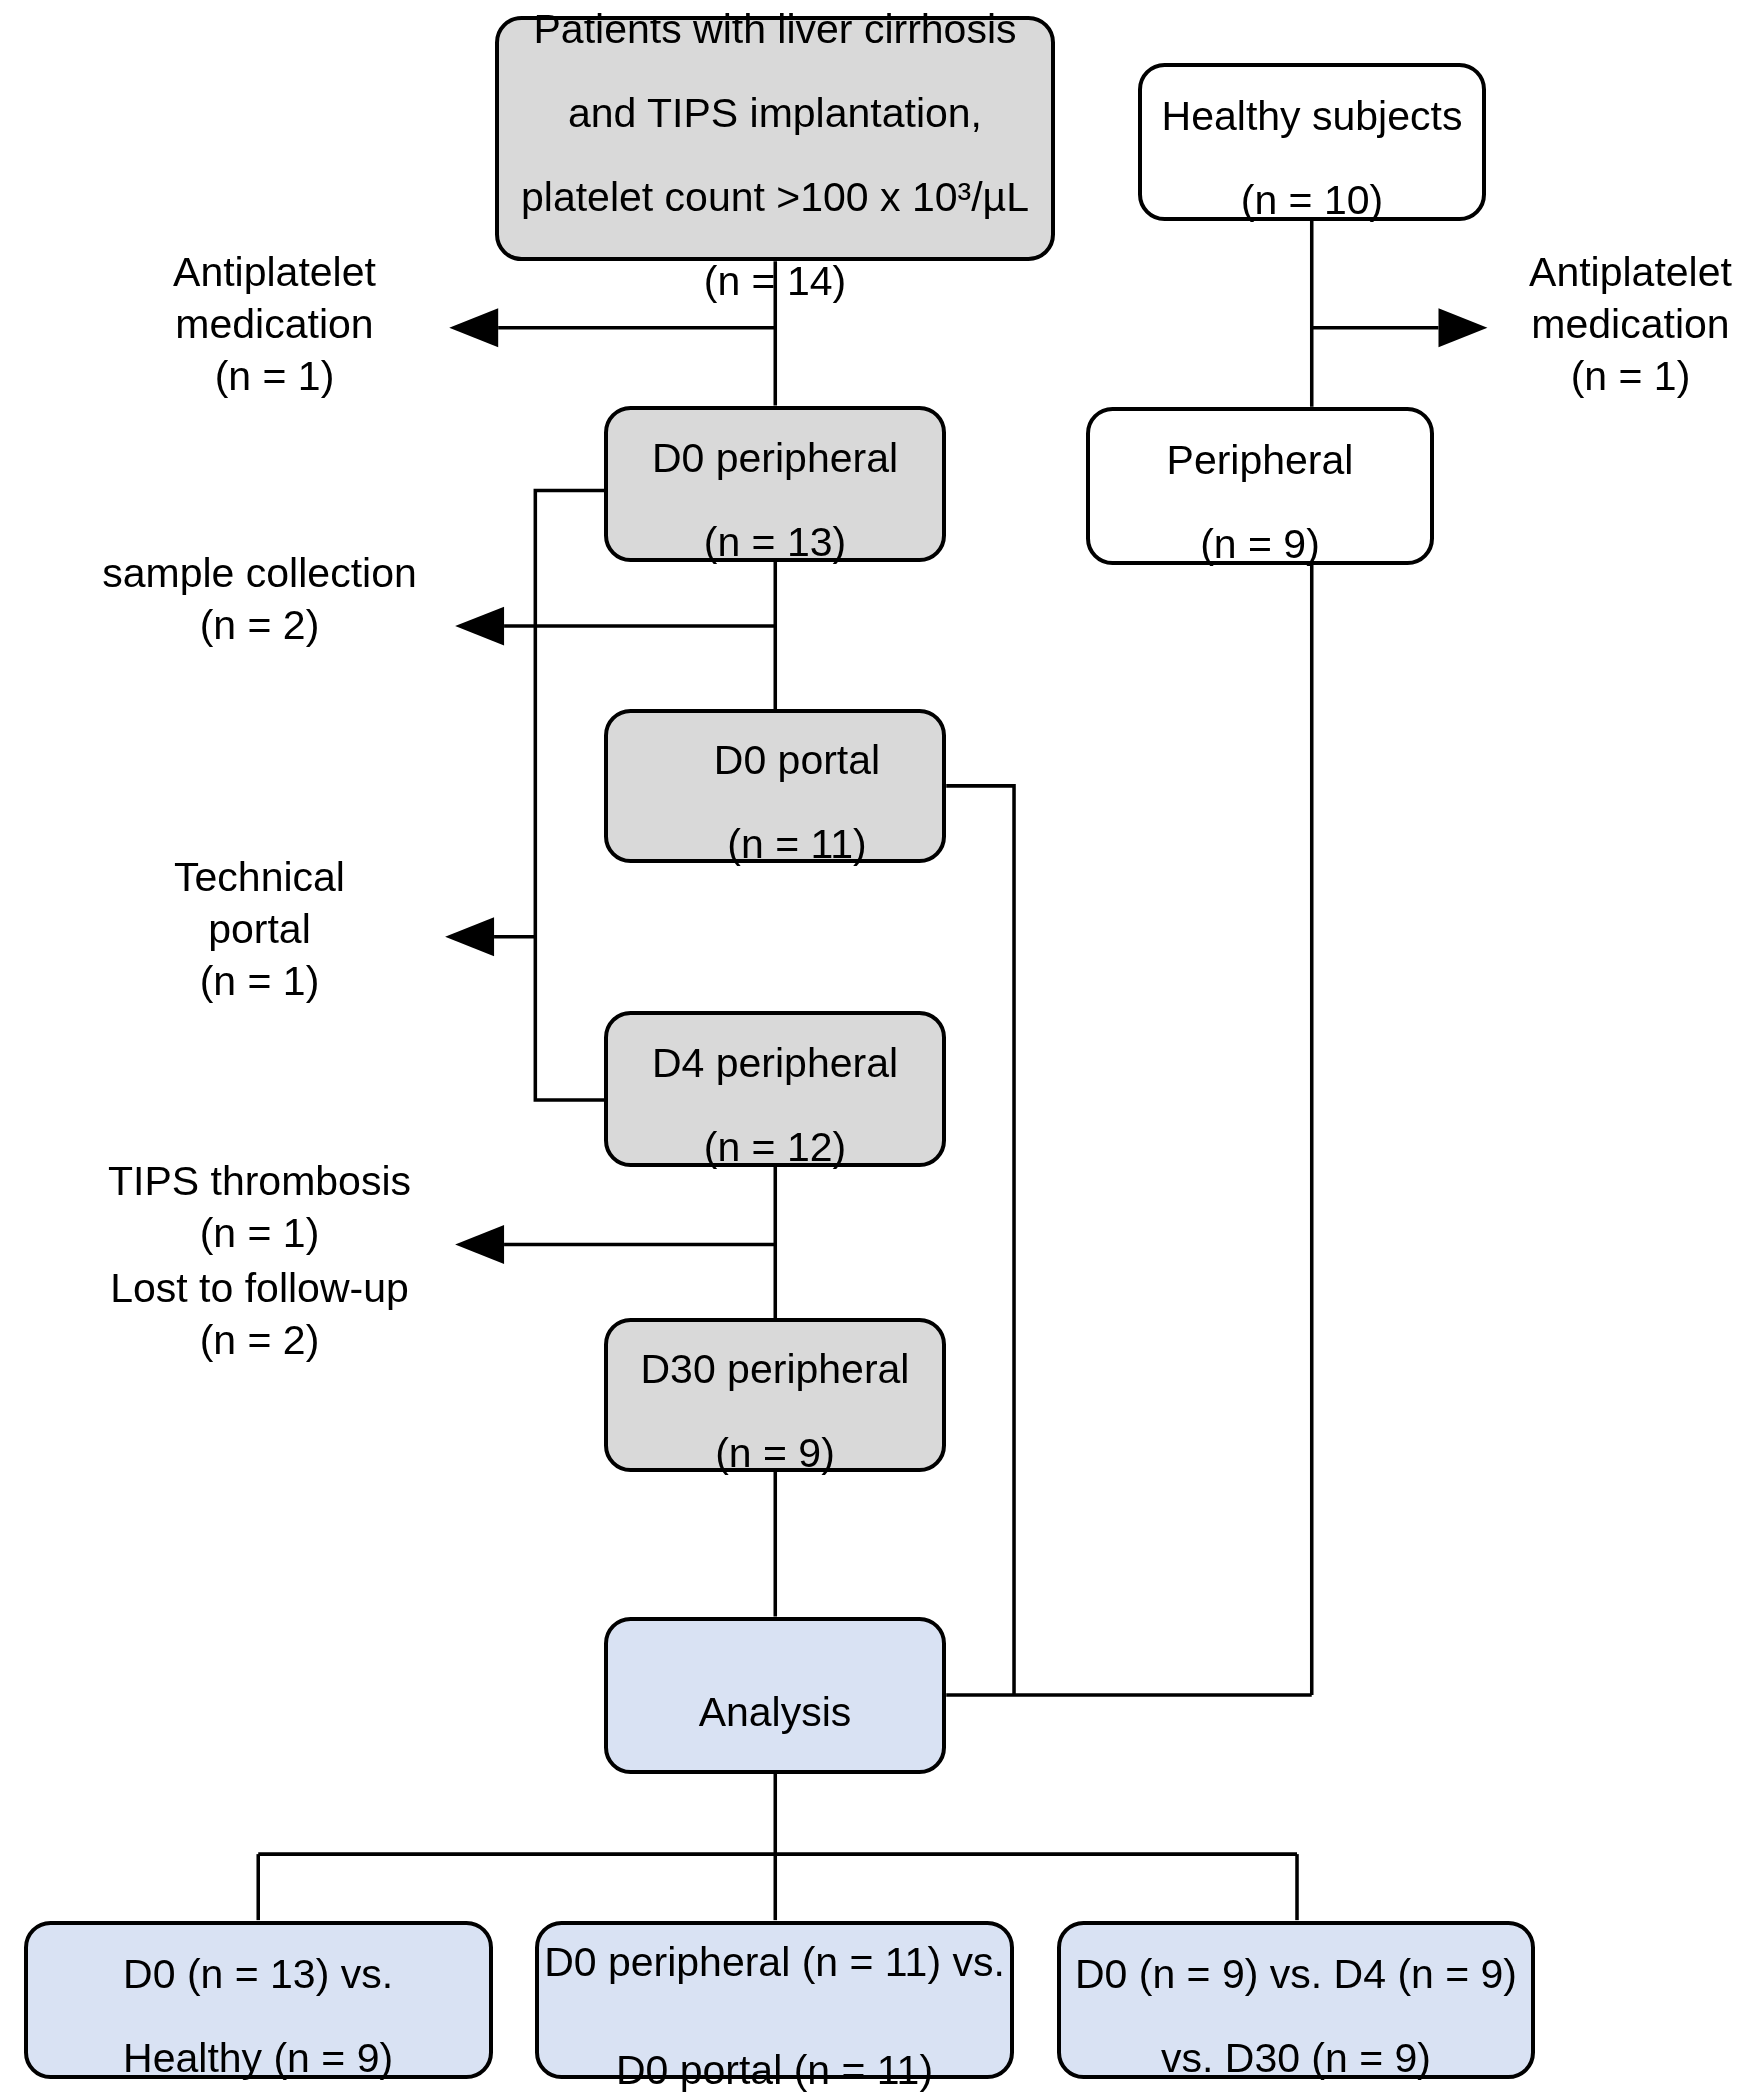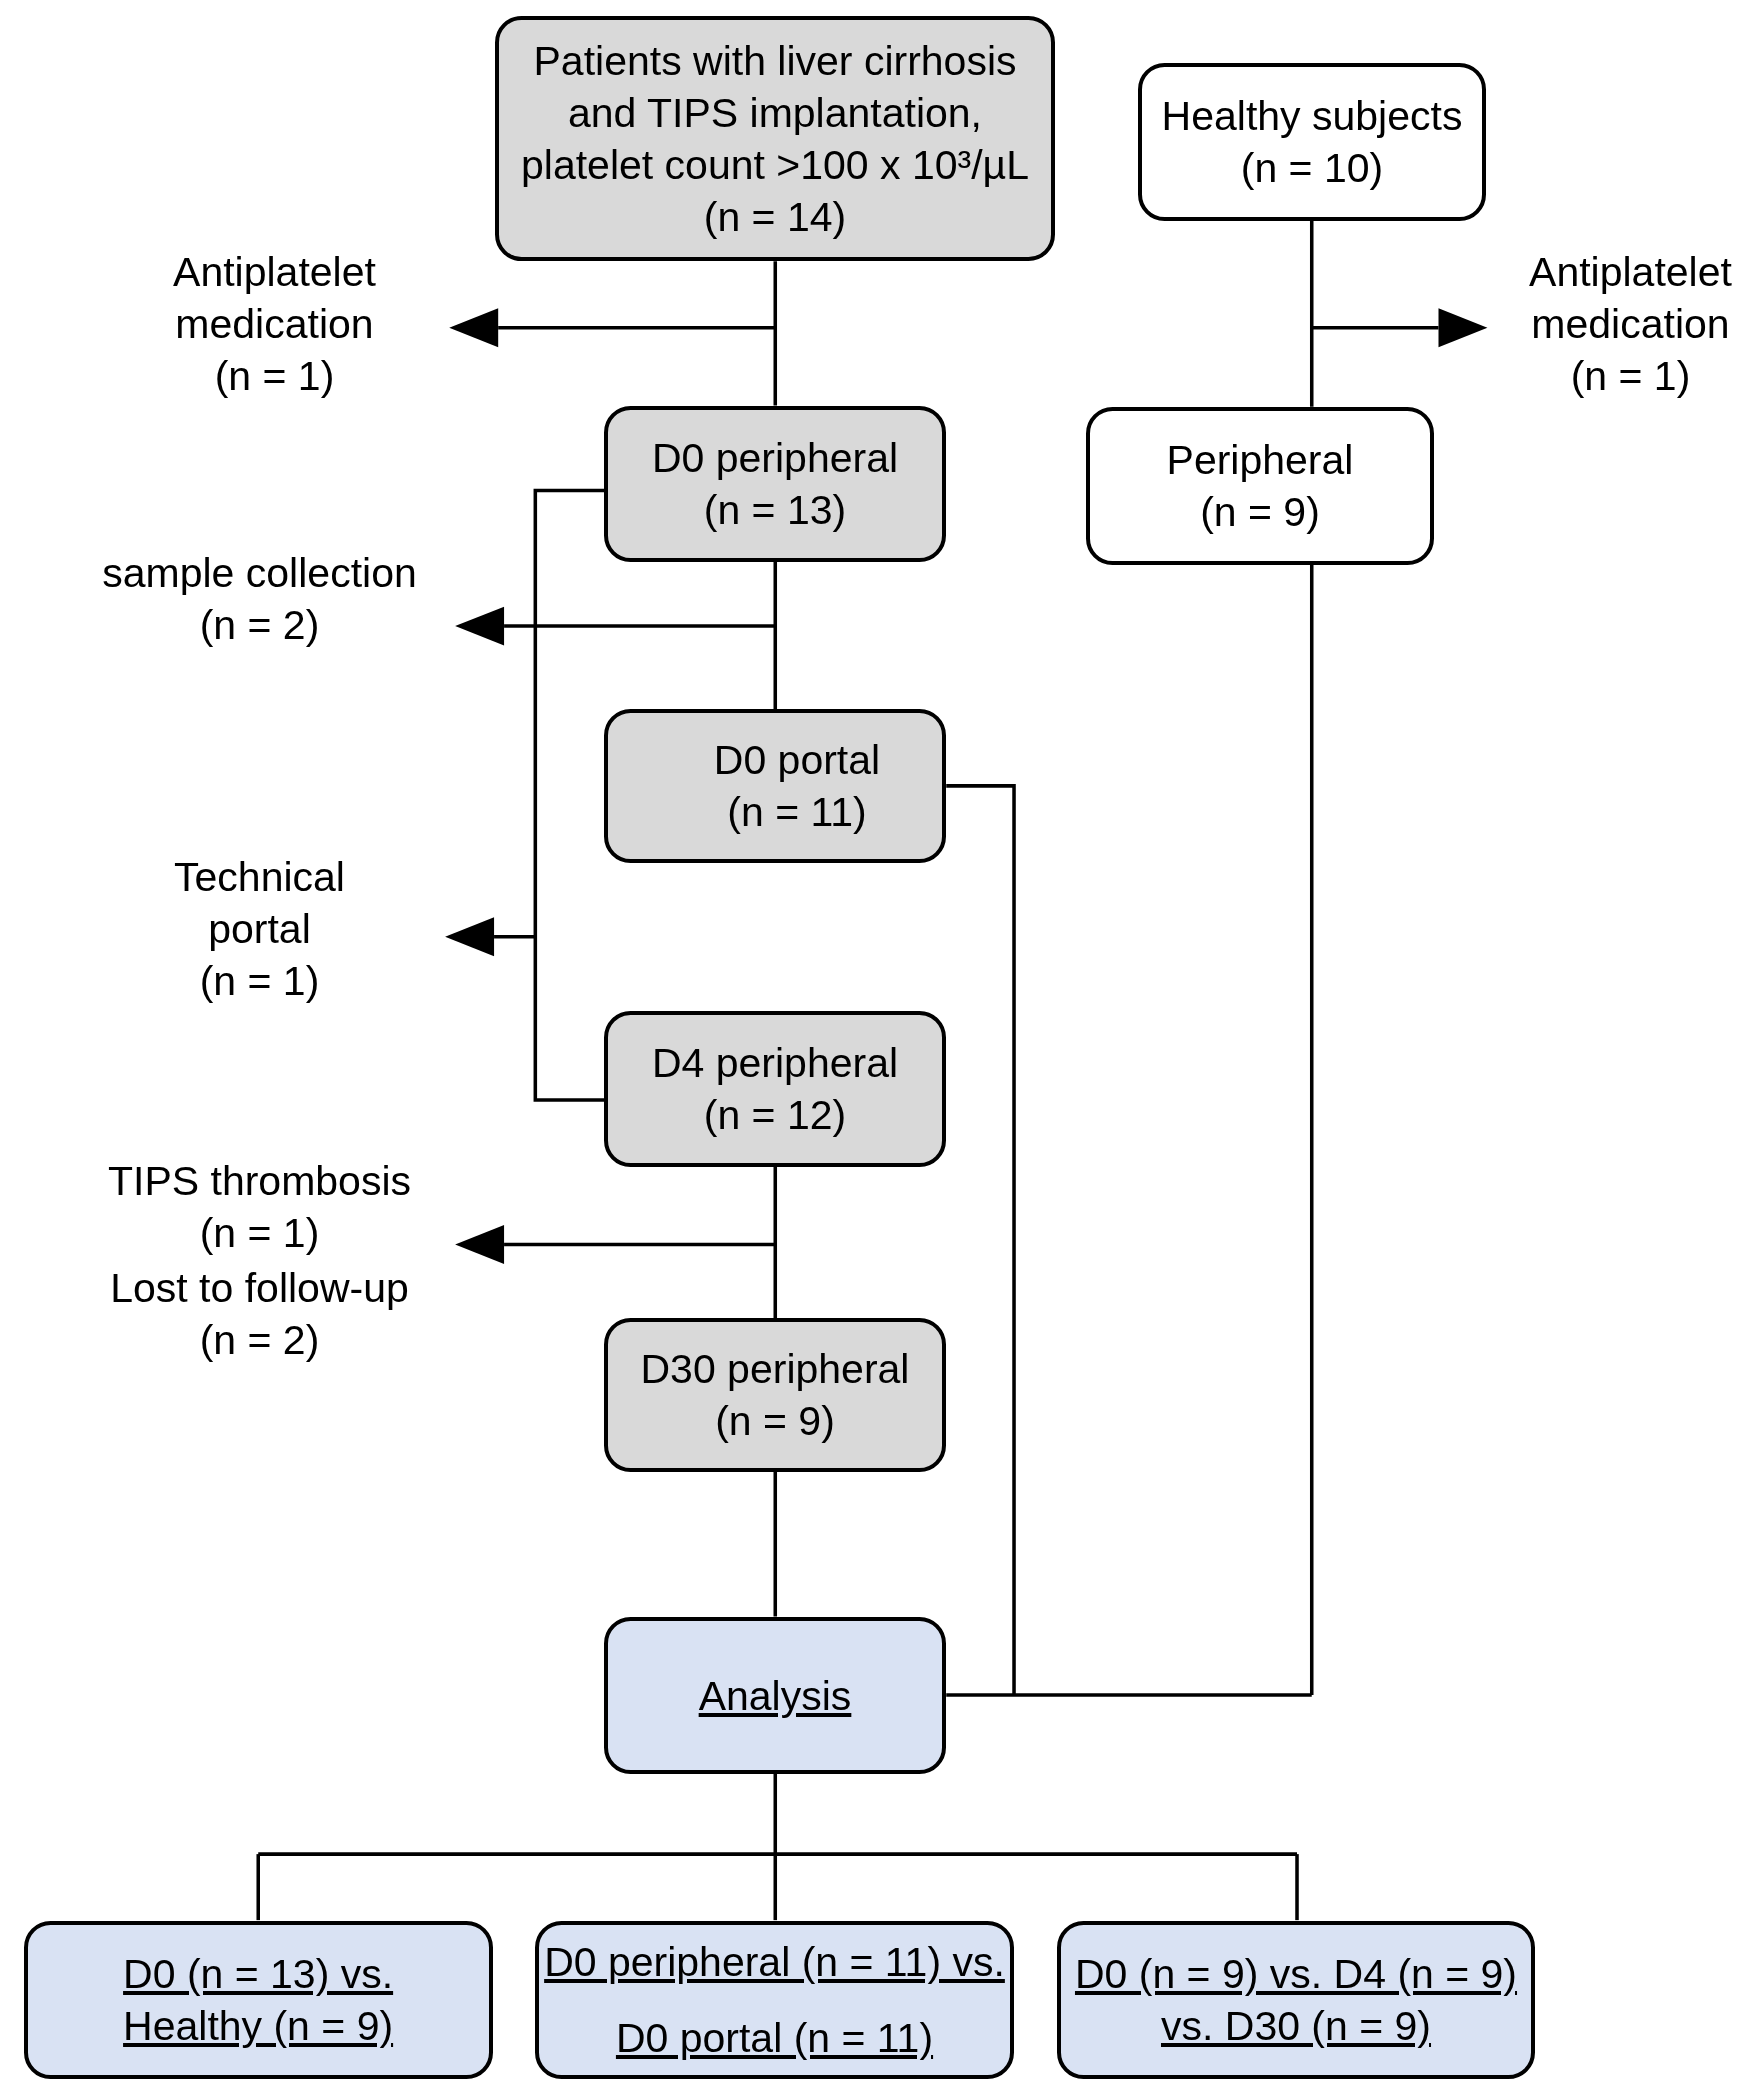--- a/index.html
+++ b/index.html
@@ -26,24 +26,24 @@
     position:absolute;
     box-sizing:border-box;
     border:4.1px solid var(--line);
     border-radius:26.5px;
     display:flex;flex-direction:column;
     justify-content:center;align-items:center;
     text-align:center;
     font-size:41px;line-height:52px;
     white-space:nowrap;
   }
-  .node span{display:block;}
+  .node span{display:block;margin-top:32px;}
   .node.gray{background:var(--gray);}
   .node.white{background:var(--white);}
-  .node.blue{background:var(--blue);text-decoration:underline;}
+  .node.blue{background:var(--blue);}
   .side-label{
     position:absolute;
     width:377px;
     text-align:center;
     font-size:41px;line-height:52px;
     white-space:nowrap;
   }
   .side-label span{display:block;}
 </style>
 </head>

